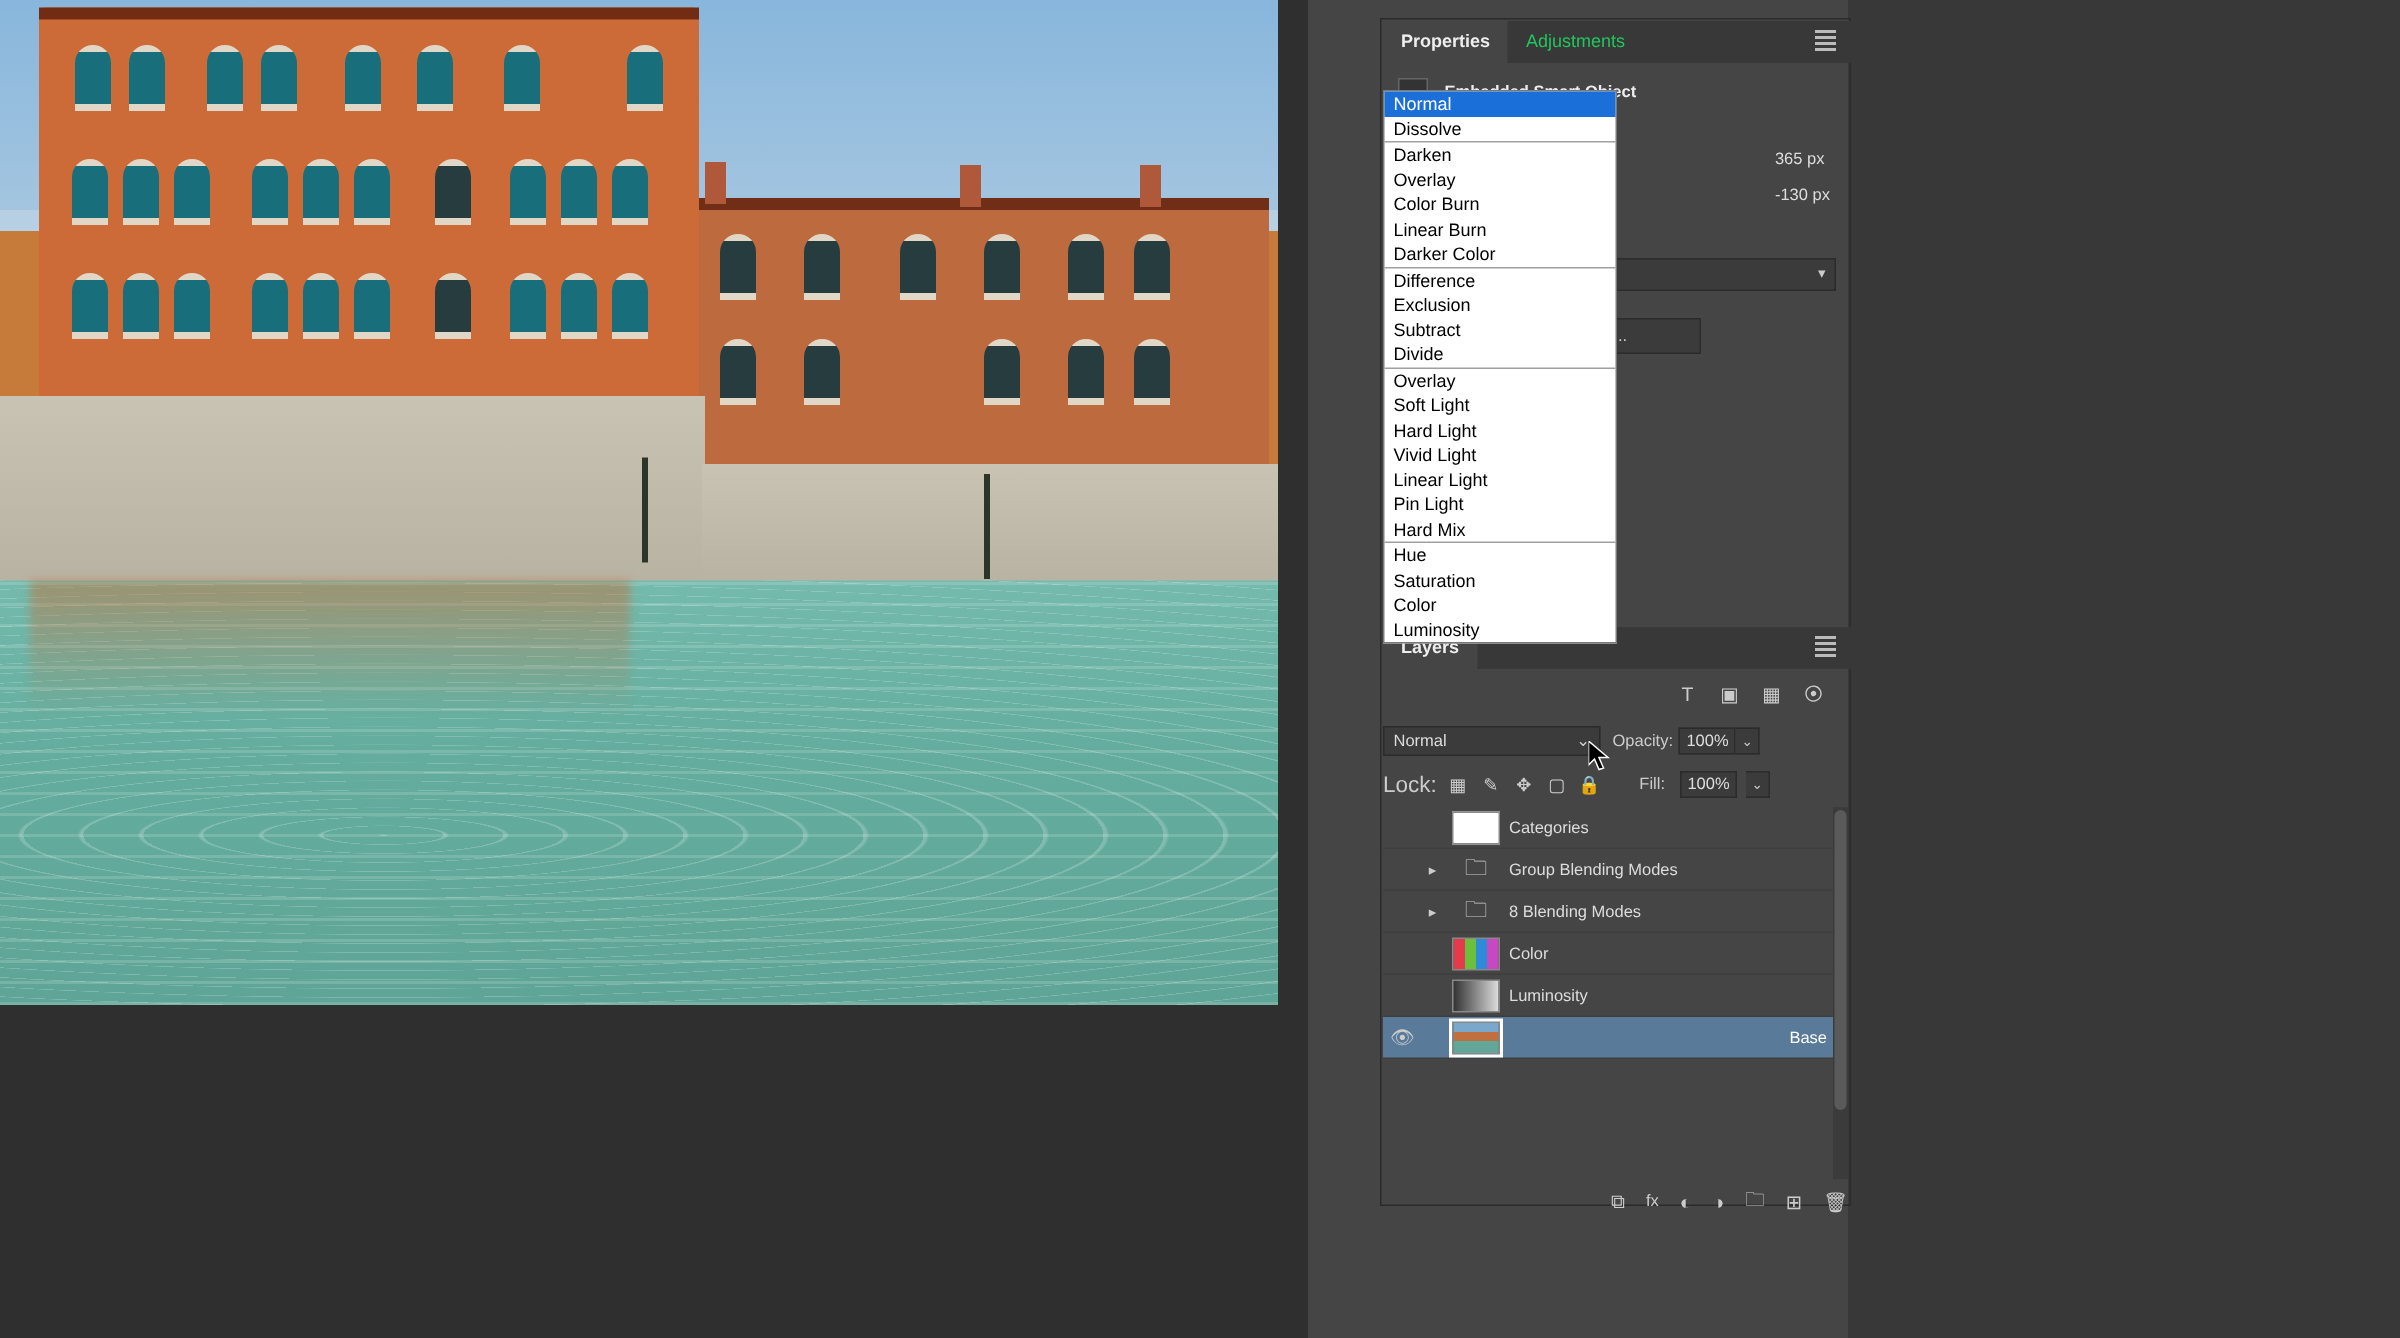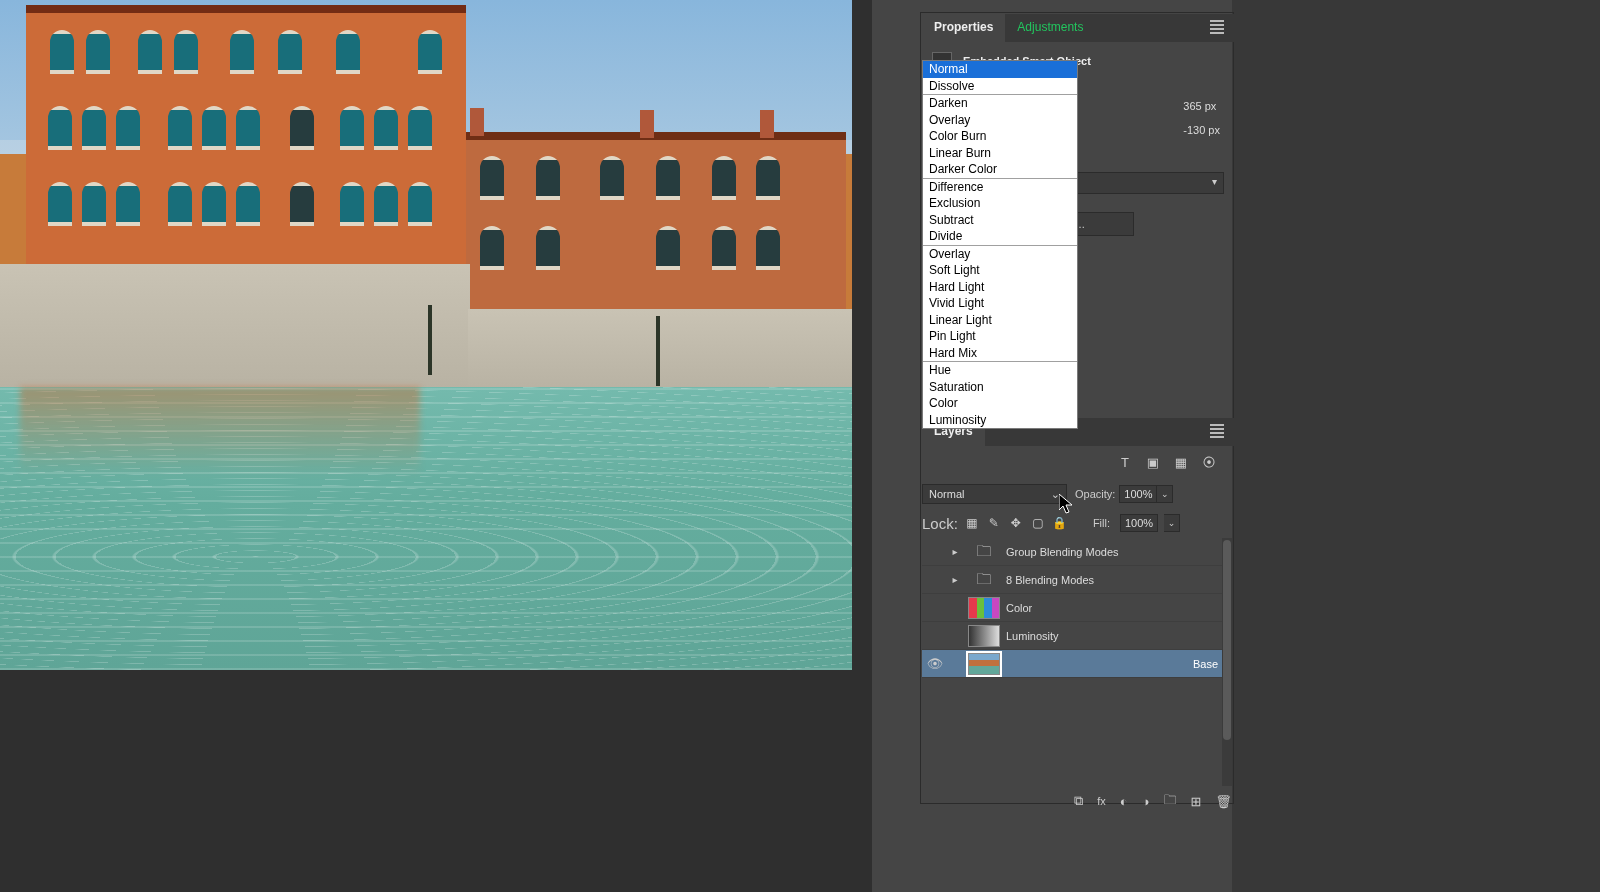--- a/index.html
+++ b/index.html
@@ -330,20 +330,26 @@
   <span class="ic">▢</span>
   <span class="ic">🔒</span>
   <span class="fill-label">Fill:</span>
   <div class="fill-field">100%</div>
   <div class="fill-caret">⌄</div>
 </div>
 
 <div class="layer-list" id="layer-list">
     <div class="layer-row">
       <div class="vis"></div>
+      <div style="width: 14px;"></div>
+      <div class="thumb "></div>
+      <div class="lname">Categories</div>
+    </div>
+    <div class="layer-row">
+      <div class="vis"></div>
       <div class="arrow">▸</div>
       <div class="thumb folder">🗀</div>
       <div class="lname">Group Blending Modes</div>
     </div>
     <div class="layer-row">
       <div class="vis"></div>
       <div class="arrow">▸</div>
       <div class="thumb folder">🗀</div>
       <div class="lname">8 Blending Modes</div>
     </div>

